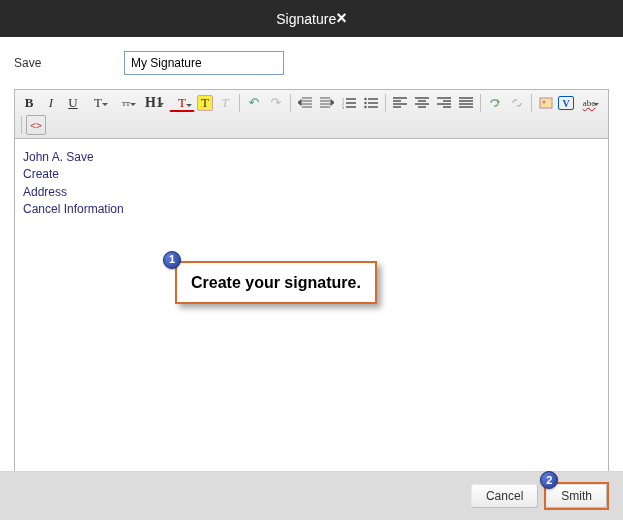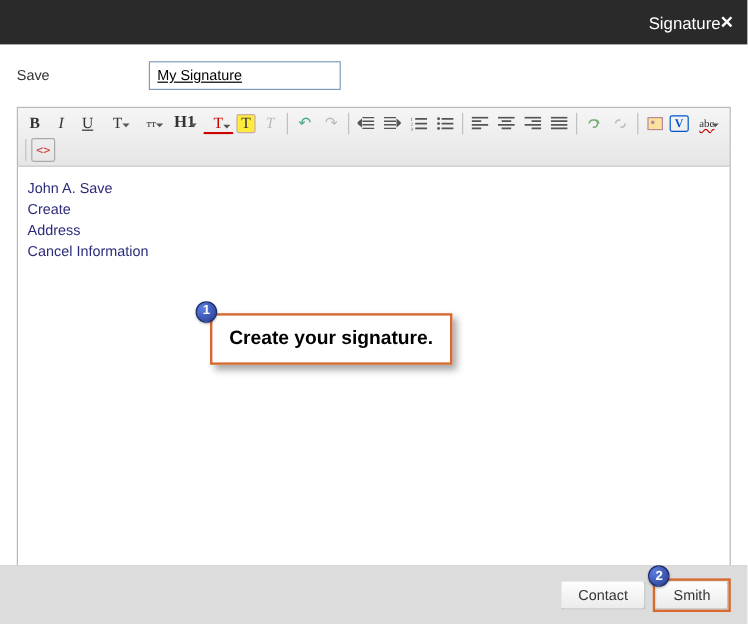--- a/index.html
+++ b/index.html
@@ -9,21 +9,21 @@
       background: #fff;
       width: 623px;
       height: 520px;
       position: relative;
     }
     .dialog-header {
       background: #2a2a2a;
       color: #fff;
       padding: 8px 12px;
       display: flex;
-      justify-content: flex-end;
+      justify-content: center;
       align-items: center;
       font-size: 14px;
     }
     .dialog-header .close { cursor: pointer; font-size: 18px; font-weight: bold; }
     .dialog-body {
       padding: 14px 14px 0 14px;
     }
     .field-row {
       display: flex;
       align-items: center;
@@ -33,21 +33,20 @@
       width: 110px;
       color: #333;
       font-size: 12px;
     }
     .field-input {
       border: 1px solid #7f9db9;
       padding: 4px 6px;
       font-size: 12px;
       width: 160px;
       height: 24px;
-      text-decoration: underline;
     }
     .toolbar {
       border: 1px solid #b8b8b8;
       background: linear-gradient(#f5f5f5, #e6e6e6);
       padding: 3px 4px;
       display: flex;
       flex-wrap: wrap;
       align-items: center;
       gap: 2px;
     }
@@ -260,18 +259,18 @@
 
     <div class="callout-box" style="top:122px;left:160px;">
       <span>Create your signature.</span>
       <span class="num-badge" style="top:-12px;left:-14px">1</span>
     </div>
   </div>
 
 </div>
 
 <div class="dialog-footer">
-  <button class="btn">Contact</button>
+  <button class="btn">Cancel</button>
   <span class="save-wrap">
     <button class="btn">Smith</button>
     <span class="num-badge" style="top:-13px;left:-6px">2</span>
   </span>
 </div>
 
 </body></html>

